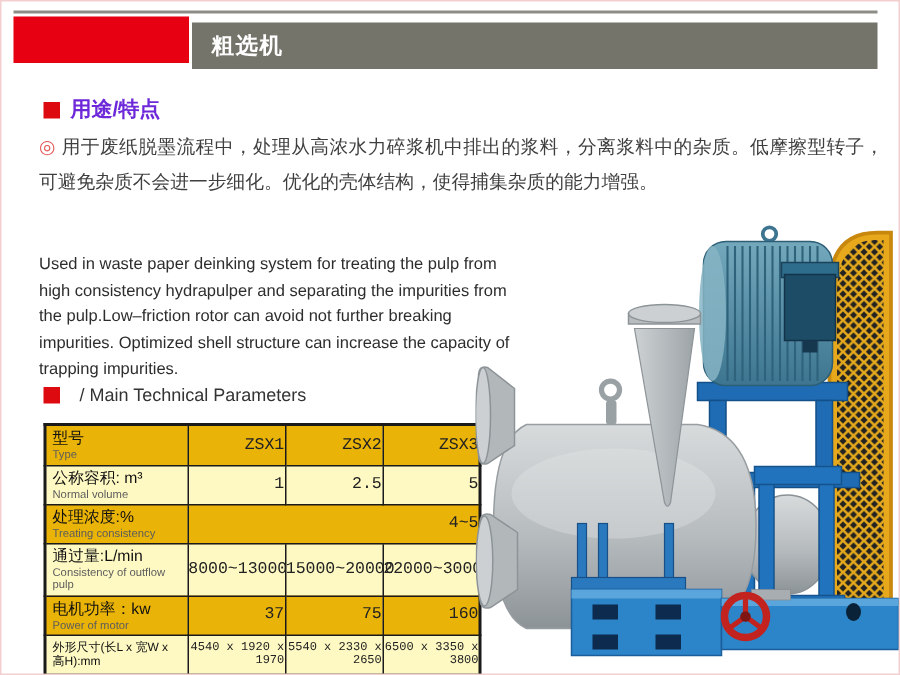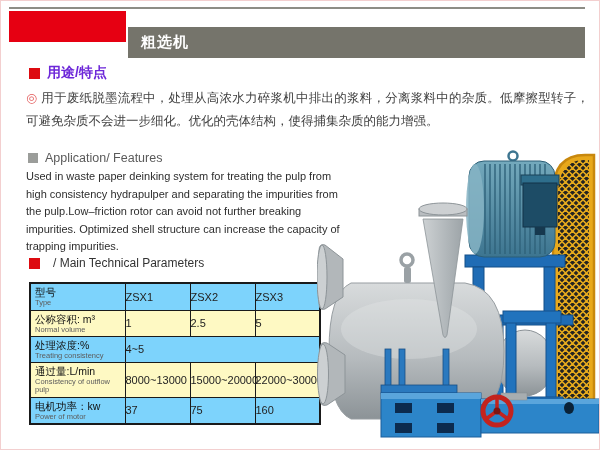--- a/index.html
+++ b/index.html
@@ -3,21 +3,21 @@
 <meta charset="utf-8">
 <style>
   html,body{margin:0;padding:0;background:#fff;}
   .page{
     position:relative;width:600px;height:450px;background:#ffffff;
     border:1px solid #f3cfcf;box-sizing:border-box;overflow:hidden;
     font-family:"Liberation Sans","DejaVu Sans",sans-serif;
   }
   .topline{position:absolute;left:8px;top:6px;width:576px;height:2px;background:#8d8d86;}
   .hdr-red{position:absolute;left:8px;top:10px;width:117px;height:31px;background:#e60012;}
-  .hdr-bar{position:absolute;left:127px;top:26px;width:457px;height:31px;background:#75746b;
+  .hdr-bar{position:absolute;left:127px;top:14px;width:457px;height:31px;background:#75746b;
     color:#fff;display:flex;align-items:center;padding-left:13px;box-sizing:border-box;}
   .hdr-zh{font-size:15px;font-weight:bold;letter-spacing:1px;}
   .hdr-en{font-size:14px;margin-left:6px;font-weight:400;}
   .sec-head{position:absolute;display:flex;align-items:center;}
   .sq{width:11px;height:11px;margin-right:7px;flex:0 0 auto;}
   .sq.red{background:#dd0a10;}
   .sq.gray{background:#9b9d9a;width:10px;height:10px;}
   .h-usage{left:28px;top:63px;}
   .h-usage .t{font-size:14px;font-weight:bold;color:#6d28d9;}
   .p-usage{position:absolute;left:25px;top:86px;width:563px;font-size:12.5px;
@@ -29,22 +29,22 @@
     line-height:17.5px;color:#2d2d2d;}
   .h-param{left:28px;top:255px;}
   .h-param .zh{font-size:14px;font-weight:bold;color:#000;}
   .h-param .en{font-size:12px;color:#333;margin-left:6px;}
   table.spec{position:absolute;left:28px;top:281px;width:290px;border-collapse:collapse;
     table-layout:fixed;border:2px solid #1a1a1a;}
   table.spec td{border:1px solid #1a1a1a;padding:0;vertical-align:middle;}
   table.spec td.lab{padding:2px 4px;text-align:left;}
   table.spec .zh{display:block;font-size:10.5px;color:#111;line-height:1.15;}
   table.spec .en{display:block;font-size:7.5px;color:#5c5c5c;line-height:1.1;margin-top:1px;}
-  table.spec td.val{text-align:left;font-size:11px;color:#222;}
-  tr.g td{background:#7dd3fc;}
+  table.spec td.val{text-align:right;font-size:11px;color:#222;font-family:Liberation Mono, monospace;}
+  tr.g td{background:#eab308;}
   tr.w td{background:#fef9c3;margin-left:20px;}
   tr.small .zh{font-size:8px;}
   tr.small td.val{font-size:8px;}
   .machine{position:absolute;left:316px;top:146px;width:284px;height:292px;}
 </style>
 </head>
 <body>
 
 <div class="page">
 
@@ -55,24 +55,20 @@
   </div>
 
   <div class="sec-head h-usage">
     <span class="sq red"></span>
     <span class="t">用途/特点</span>
   </div>
   <div class="p-usage">
     <span class="ring">◎</span><span>用于废纸脱墨流程中，处理从高浓水力碎浆机中排出的浆料，分离浆料中的杂质。低摩擦型转子，可避免杂质不会进一步细化。优化的壳体结构，使得捕集杂质的能力增强。</span>
   </div>
 
-  <div class="sec-head h-app">
-    <span class="sq gray"></span>
-    <span class="t">Application/ Features</span>
-  </div>
   <div class="p-app">Used in waste paper deinking system for treating the pulp from high consistency hydrapulper and separating the impurities from the pulp.Low–friction rotor can avoid not further breaking impurities. Optimized shell structure can increase the capacity of trapping impurities.</div>
 
   <div class="sec-head h-param">
     <span class="sq red"></span>
     <span class="en">/ Main Technical Parameters</span>
   </div>
 
   <table class="spec">
     <colgroup>
         <col style="width:95px">
@@ -116,20 +112,28 @@
       <td class="val">22000~30000</td>
     </tr>
     <tr class="g" style="height:24px">
       <td class="lab">
         <span class="zh">电机功率：kw</span>
         <span class="en">Power of motor</span>
       </td>
       <td class="val">37</td>
       <td class="val">75</td>
       <td class="val">160</td>
+    </tr>
+    <tr class="w small" style="height:26px">
+      <td class="lab">
+        <span class="zh">外形尺寸(长L x 宽W x 高H):mm</span>
+      </td>
+      <td class="val">4540 x 1920 x 1970</td>
+      <td class="val">5540 x 2330 x 2650</td>
+      <td class="val">6500 x 3350 x 3800</td>
     </tr>
   </tbody>
     </table>
 
   <svg class="machine" viewBox="0 0 284 292" aria-label="machine product photo">
     <defs>
       <linearGradient id="gTank" x1="0" y1="0" x2="0" y2="1">
         <stop offset="0" stop-color="#d8dbdc"></stop>
           <stop offset="0.55" stop-color="#b6bbbe"></stop>
           <stop offset="1" stop-color="#8c9397"></stop>

